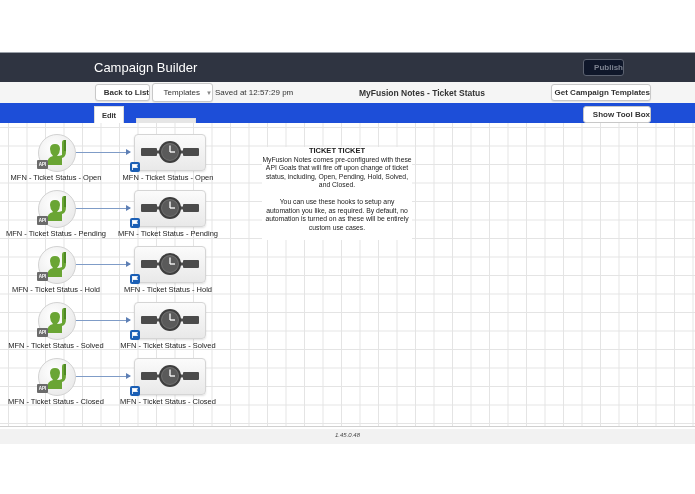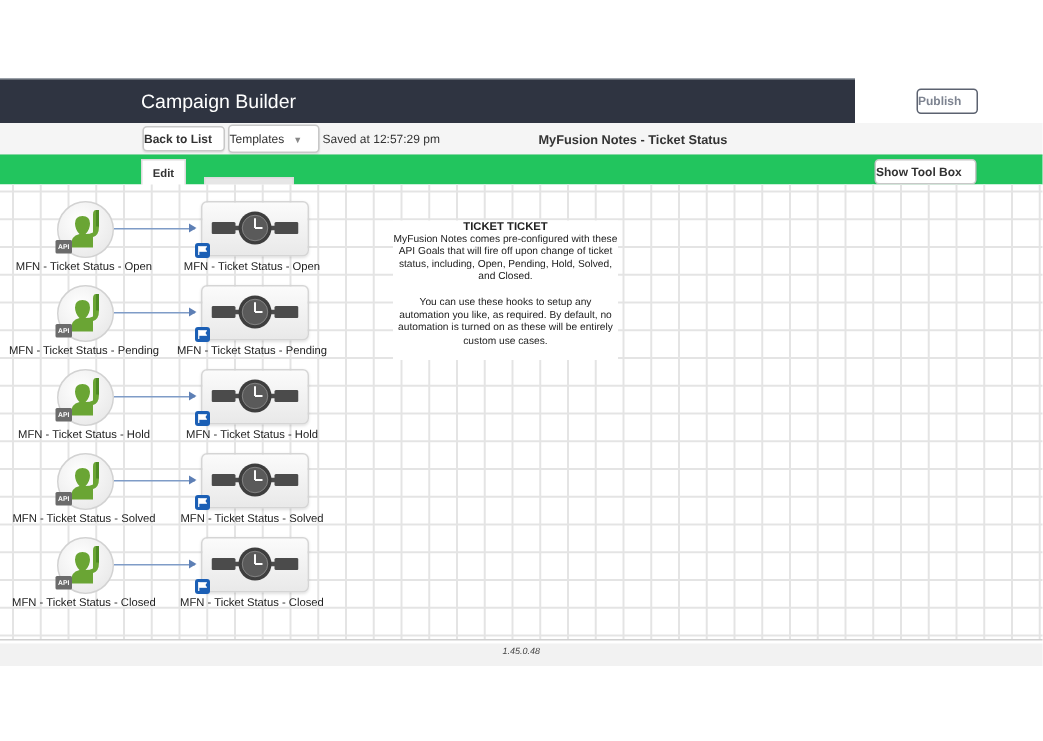--- a/index.html
+++ b/index.html
@@ -1,28 +1,28 @@
 <!DOCTYPE html>
 <html><head>
 <meta charset="utf-8">
 <style>
   html, body { margin:0; padding:0; }
   body { width:695px; height:494px; position:relative; background:#ffffff; font-family:"Liberation Sans", sans-serif; overflow:hidden; }
-  .topbar { position:absolute; left:0; top:52px; width:570px; height:29px; background:#2f3441; border-top:1px solid #9aa0a8; }
+  .topbar { position:absolute; left:0; top:52px; width:695px; height:29px; background:#2f3441; border-top:1px solid #9aa0a8; }
   .app-title { position:absolute; left:94px; top:7px; color:#ffffff; font-size:13px; }
-  .publish-btn { position:absolute; left:611px; top:6px; width:39px; height:15px; border:1px solid #5c6270; border-radius:3px; color:#7d8390; font-size:8px; font-weight:bold; text-align:left; line-height:15px; background:#ffffff; }
+  .publish-btn { position:absolute; left:583px; top:6px; width:39px; height:15px; border:1px solid #5c6270; border-radius:3px; color:#7d8390; font-size:8px; font-weight:bold; text-align:right; line-height:15px; background:#0f172a; }
   .toolbar { position:absolute; left:0; top:82px; width:695px; height:21px; background:#f5f5f5; border-bottom:1px solid #dcdcdc; }
-  .btn { position:absolute; background:#ffffff; border:1px solid #c8c8c8; border-radius:3px; font-size:8px; font-weight:bold; color:#333; text-align:left; box-shadow:0 1px 1px rgba(0,0,0,0.08); }
+  .btn { position:absolute; background:#ffffff; border:1px solid #c8c8c8; border-radius:3px; font-size:8px; font-weight:bold; color:#333; text-align:right; box-shadow:0 1px 1px rgba(0,0,0,0.08); }
   .back-btn { left:95px; top:2px; width:53px; height:15px; line-height:15px; }
   .campaign-btn { left:152px; top:1px; width:59px; height:17px; line-height:17px; font-weight:normal; }
   .campaign-btn .caret { font-size:6px; color:#888; margin-left:6px; }
   .saved-text { position:absolute; left:215px; top:6px; font-size:8px; color:#333; }
   .doc-title { position:absolute; left:359px; top:6px; font-size:8.5px; font-weight:bold; color:#333;text-align:right; }
   .templates-btn { left:551px; top:2px; width:98px; height:15px; line-height:15px; }
-  .tabrow { position:absolute; left:0; top:103px; width:695px; height:20px; background:#22c55e; }
+  .tabrow { position:absolute; left:0; top:103px; width:695px; height:20px; background:#1d4ed8; }
   .tab { position:absolute; top:3px; height:17px; line-height:17px; font-size:7.5px; text-align:center; }
   .tab-edit { left:94px; width:28px; background:#ffffff; border:1px solid #dcdcdc; border-bottom:none; font-weight:bold; color:#333; }
   .tab-perf { left:136px; width:58px; background:#e6e6e6; border:1px solid #dcdcdc; border-bottom:none; color:#666;margin-top:12px; }
   .toolbox-btn { left:583px; top:3px; width:66px; height:15px; line-height:15px; }
   .canvas { position:absolute; left:0; top:123px; width:695px; height:303px;
     background-color:#ffffff;
     background-image: linear-gradient(to right, #e4e4e4 1px, transparent 1px), linear-gradient(to bottom, #e4e4e4 1px, transparent 1px);
     background-size:18.5px 18.5px; background-position:8px 4px; border-bottom:1px solid #d0d0d0; }
   .goal { position:absolute; width:36px; height:36px; border-radius:50%; background:radial-gradient(circle at 40% 35%, #ffffff, #e4e4e4); border:1px solid #d2d2d2; }
   .goal svg { position:absolute; left:6px; top:4px; }
@@ -48,20 +48,21 @@
   <div class="publish-btn">Publish</div>
 </div>
 
 <div class="toolbar">
   <div class="btn back-btn">Back to List</div>
   <div class="btn campaign-btn">
     <span>Templates</span><span class="caret">▼</span>
   </div>
   <div class="saved-text">Saved at 12:57:29 pm</div>
   <div class="doc-title">MyFusion Notes - Ticket Status</div>
+  <div class="btn templates-btn">Get Campaign Templates</div>
 </div>
 
 <div class="tabrow">
   <div class="tab tab-edit">Edit</div>
   <div class="tab tab-perf">Performance</div>
   <div class="btn toolbox-btn">Show Tool Box</div>
 </div>
 
 <div class="canvas"></div>
 

